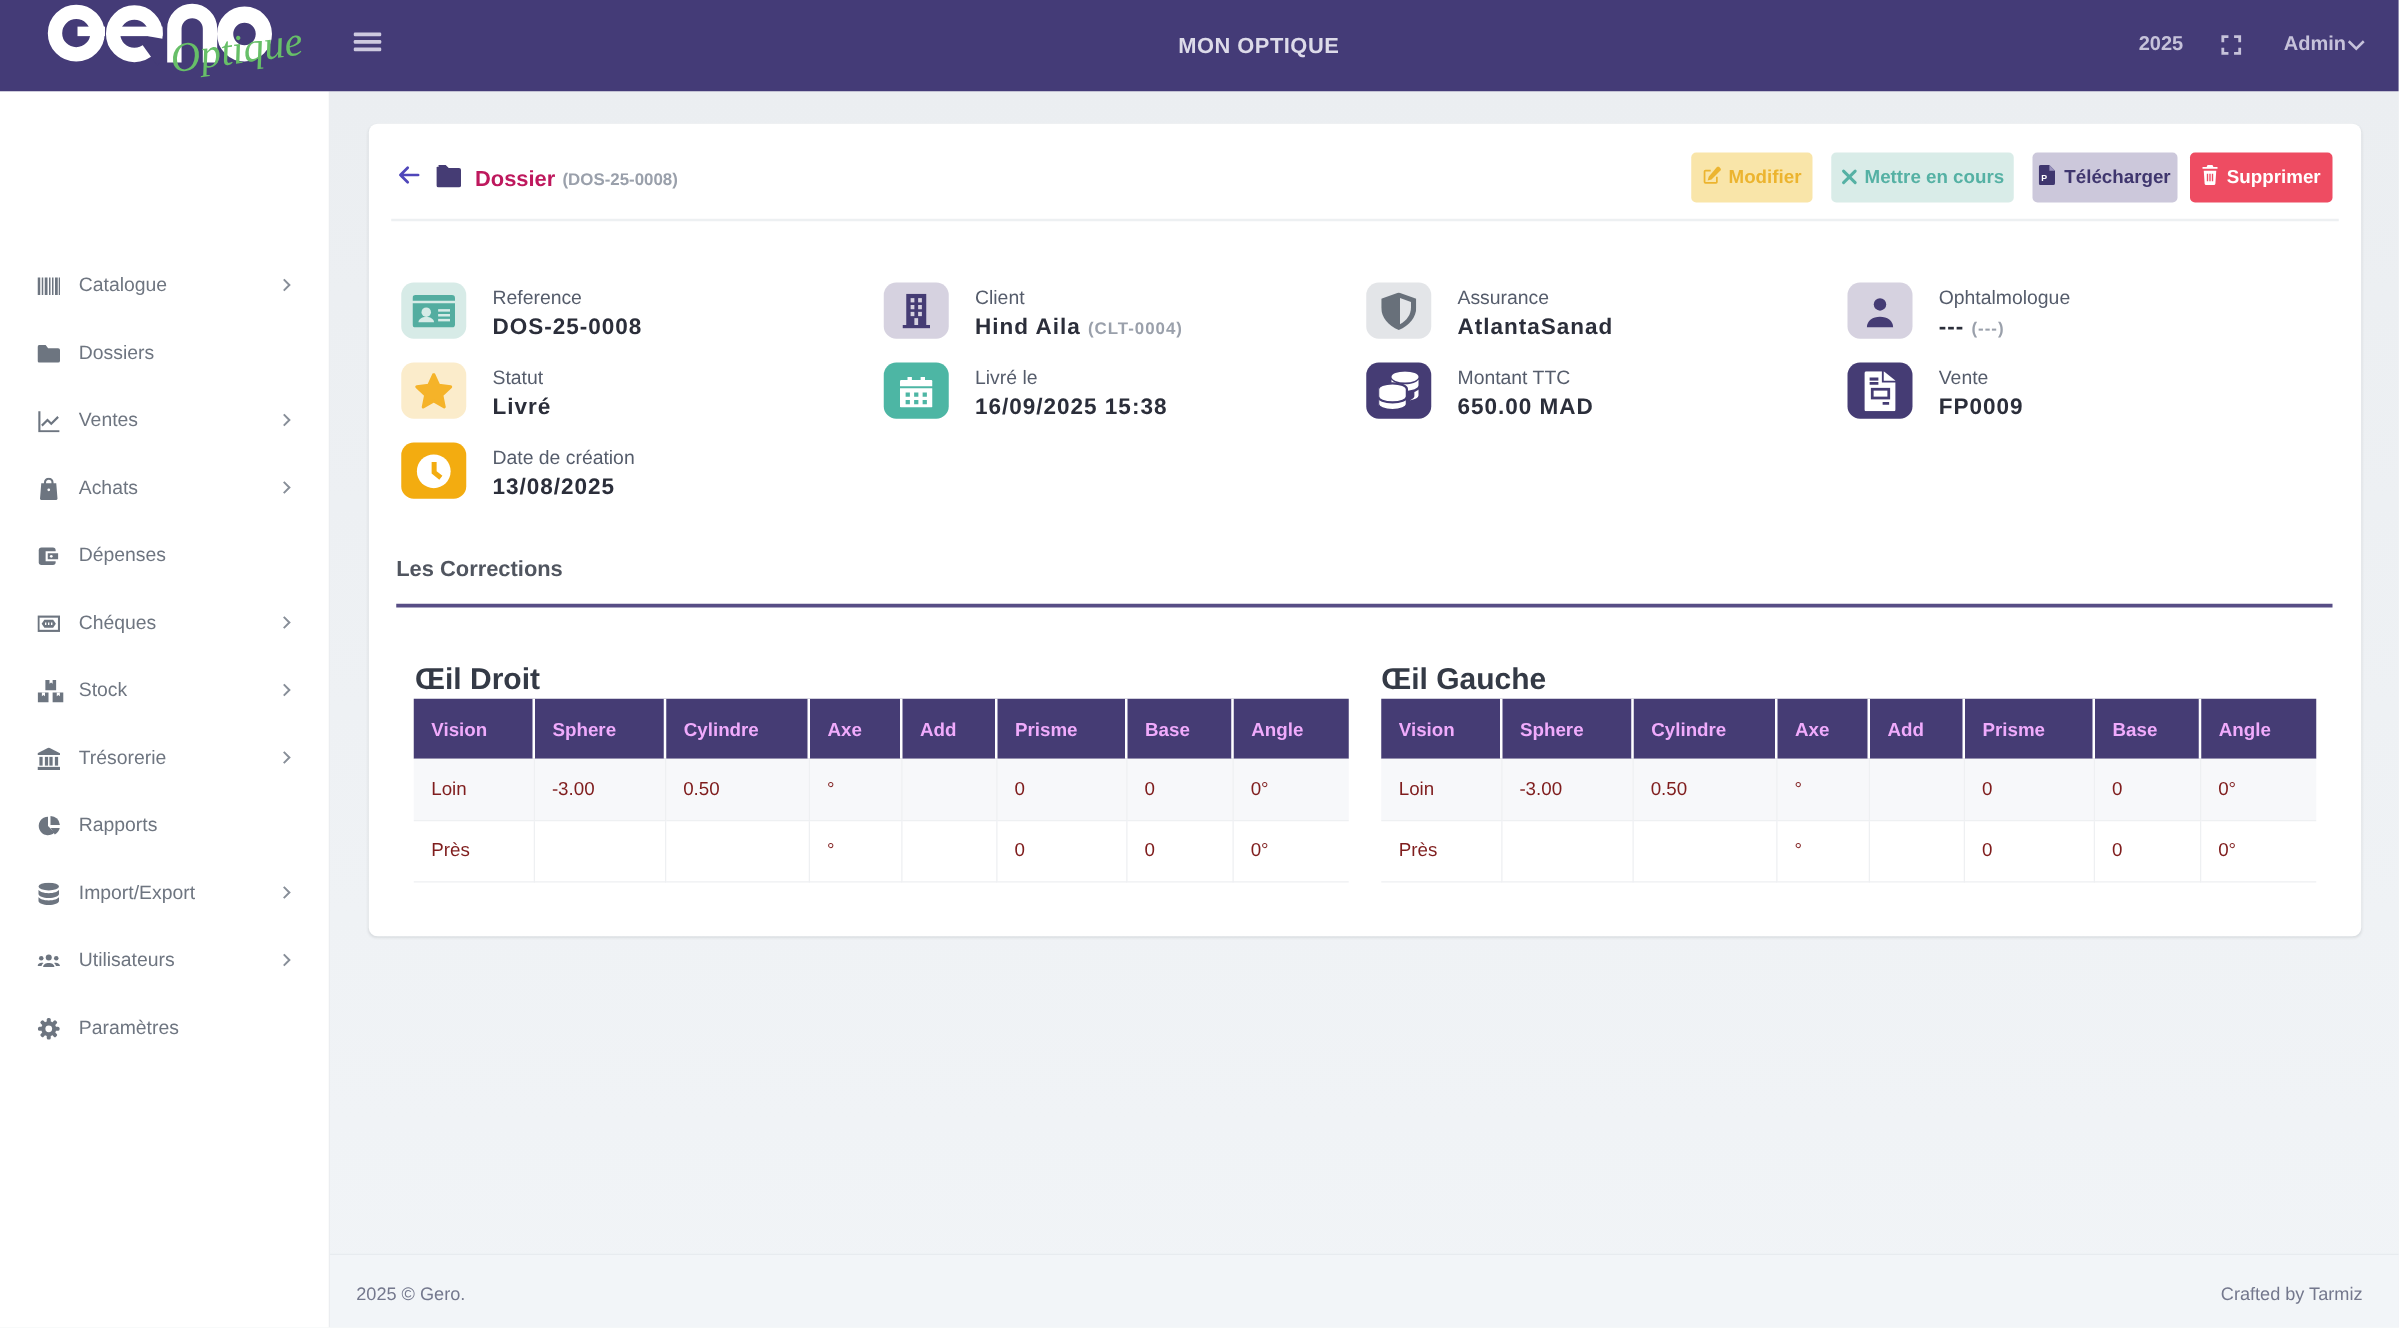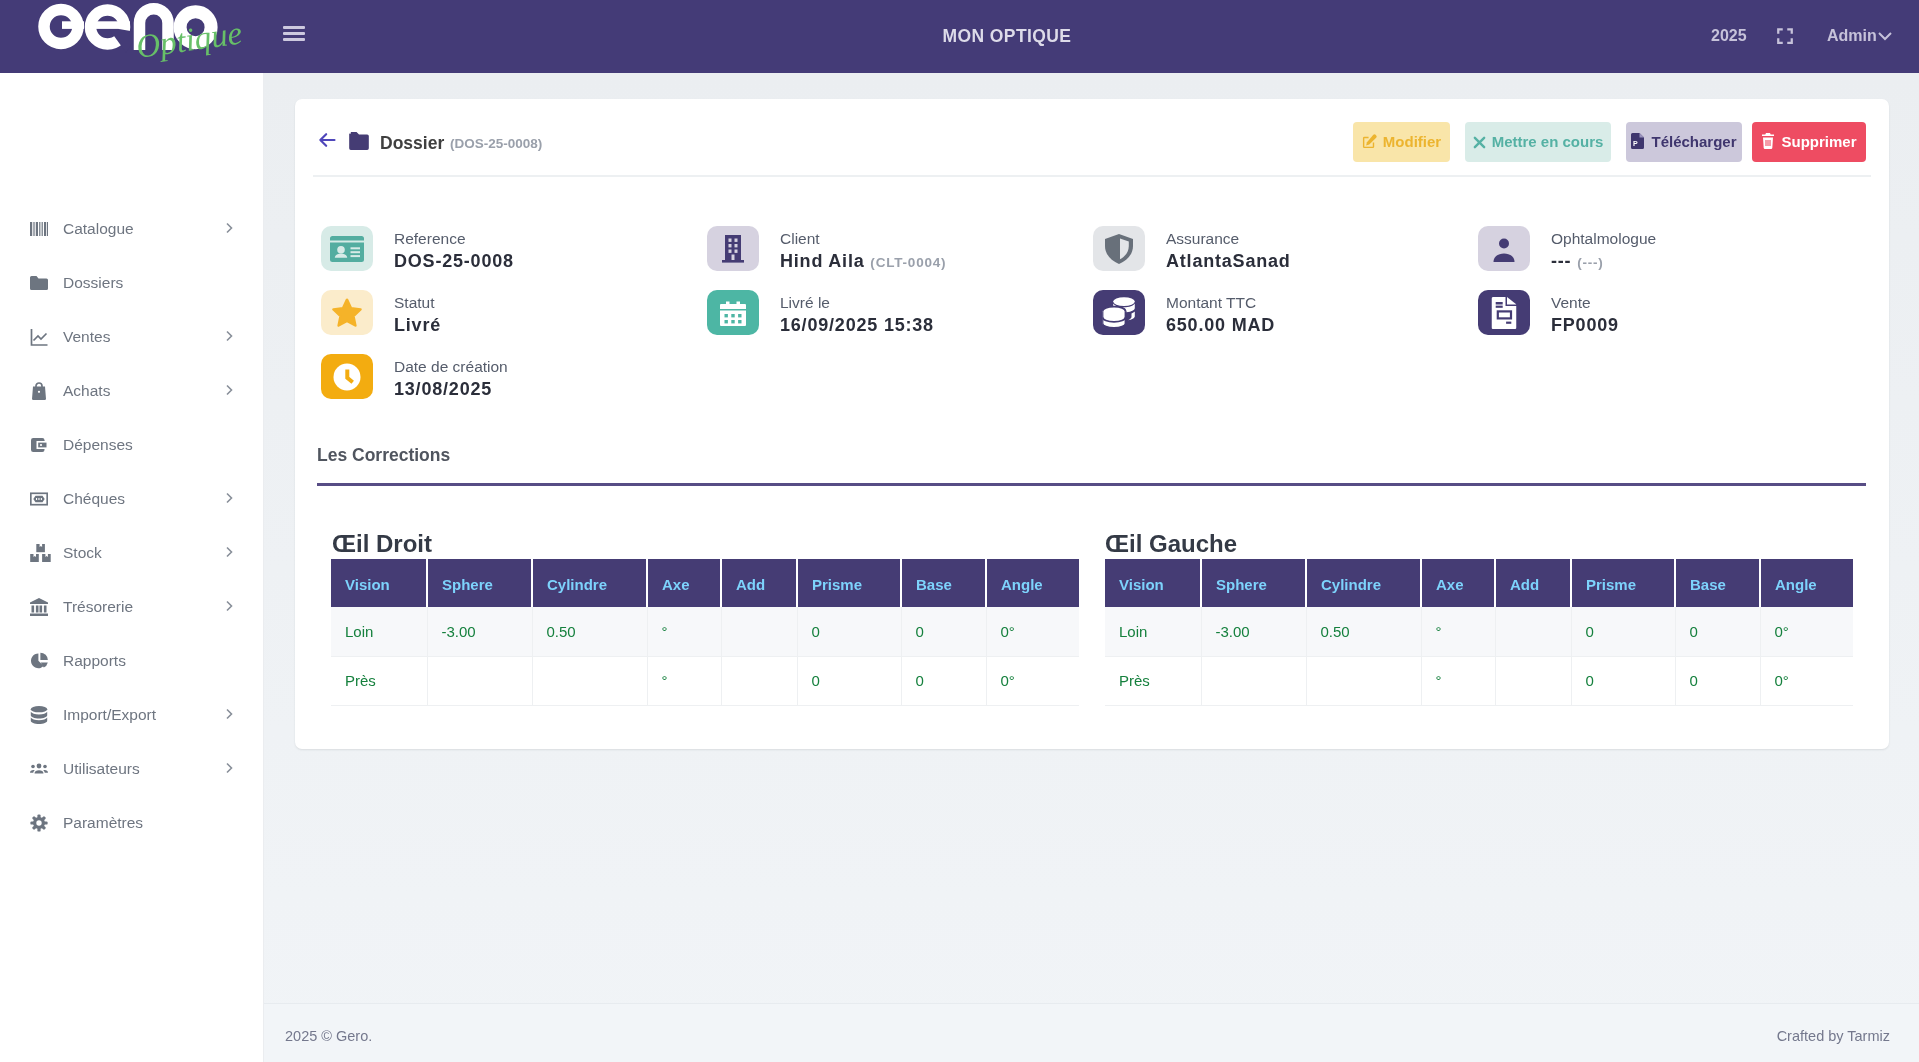--- a/index.html
+++ b/index.html
@@ -24,42 +24,42 @@
   
   #main { position:absolute; left:264px; top:73px; right:0; bottom:0; background:linear-gradient(#ebeef1,#f1f4f7); }
   #footer { position:absolute; left:264px; right:0; top:1003px; height:59px; background:#f2f5f8; border-top:1px solid #e7ebef; }
   #footer .fl { position:absolute; left:21px; top:24px; font-size:14.5px; color:#74788d; }
   #footer .fr { position:absolute; right:29px; top:24px; font-size:14.5px; color:#74788d; }
   
   #card { position:absolute; left:295px; top:99px; width:1594px; height:650px; background:#fff; border-radius:7px; box-shadow:0 1px 2px rgba(56,65,74,.12); }
   #card-head { position:absolute; left:18px; top:76px; width:1558px; height:1.5px; background:#edf0f2; }
   #back-arrow { position:absolute; left:317px; top:130px; width:20px; height:20px; }
   #folder-ic { position:absolute; left:349px; top:132px; width:20px; height:18px; }
-  #doss-title { position:absolute; left:380px; top:133px; font-size:17.5px; font-weight:bold; color:#404040; }
+  #doss-title { position:absolute; left:380px; top:133px; font-size:17.5px; font-weight:bold; color:#be185d; }
   #doss-sub { position:absolute; left:450px; top:136px; font-size:13.5px; font-weight:bold; color:#9aa0ab; }
   .btn { position:absolute; top:122px; height:40px; border-radius:4px; font-size:15px; font-weight:bold; text-align:center; }
   .btn .bi { display:inline-block; vertical-align:-2px; margin-right:6px; }
   #btn-mod { left:1353px; width:97px; background:#f9e5a9; color:#ecb42f; line-height:40px; }
   #btn-met { left:1465px; width:146px; background:#d9ece8; color:#55b1a4; line-height:40px; }
   #btn-tel { left:1626px; width:116px; background:#ccc8db; color:#3f366e; line-height:40px; }
   #btn-sup { left:1752px; width:114px; background:#ee4c62; color:#ffffff; line-height:40px; }
   
   .tile { position:absolute; width:52px; height:45px; border-radius:10px; }
   .tile svg { position:absolute; left:50%; top:50%; transform:translate(-50%,-50%); }
   .ilabel { position:absolute; font-size:15.5px; color:#555c6b; }
   .ivalue { position:absolute; font-size:18px; font-weight:bold; color:#2b2e3a; letter-spacing:.8px; }
   .ivalue small { font-size:13.5px; font-weight:bold; color:#9aa0ab; }
   
   #corr-h { position:absolute; left:317px; top:445px; font-size:17.5px; font-weight:bold; color:#50555f; }
   #corr-hr { position:absolute; left:317px; top:483px; width:1549px; height:2.5px; background:#574d85; }
   .eye-h { position:absolute; top:530px; font-size:24px; font-weight:bold; color:#343a46; }
   table.corr { position:absolute; top:559px; border-collapse:collapse; table-layout:fixed; width:748px; font-size:15px; }
-  table.corr th { background:#453c74; color:#7dd3fc; font-weight:bold; text-align:left; height:48px; padding:2px 0 0 14px; border-right:2px solid #fff; }
+  table.corr th { background:#453c74; color:#f0abfc; font-weight:bold; text-align:left; height:48px; padding:2px 0 0 14px; border-right:2px solid #fff; }
   table.corr th:last-child { border-right:none; }
-  table.corr td { height:49px; padding:0 0 0 14px; color:#15803d; border:1px solid #eef0f2; border-top:none;margin-top:40px; }
+  table.corr td { height:49px; padding:0 0 0 14px; color:#7f1d1d; border:1px solid #eef0f2; border-top:none;margin-top:40px; }
   table.corr td:first-child { border-left:none; }
   table.corr td:last-child { border-right:none; }
   table.corr tr.odd td { background:#f7f8fa; }
 </style>
 </head>
 <body>
 
   <div id="sidebar">
     <div class="mitem" style="top:129px">
       <svg class="mi" viewBox="0 0 18 18" fill="#6d7580">

